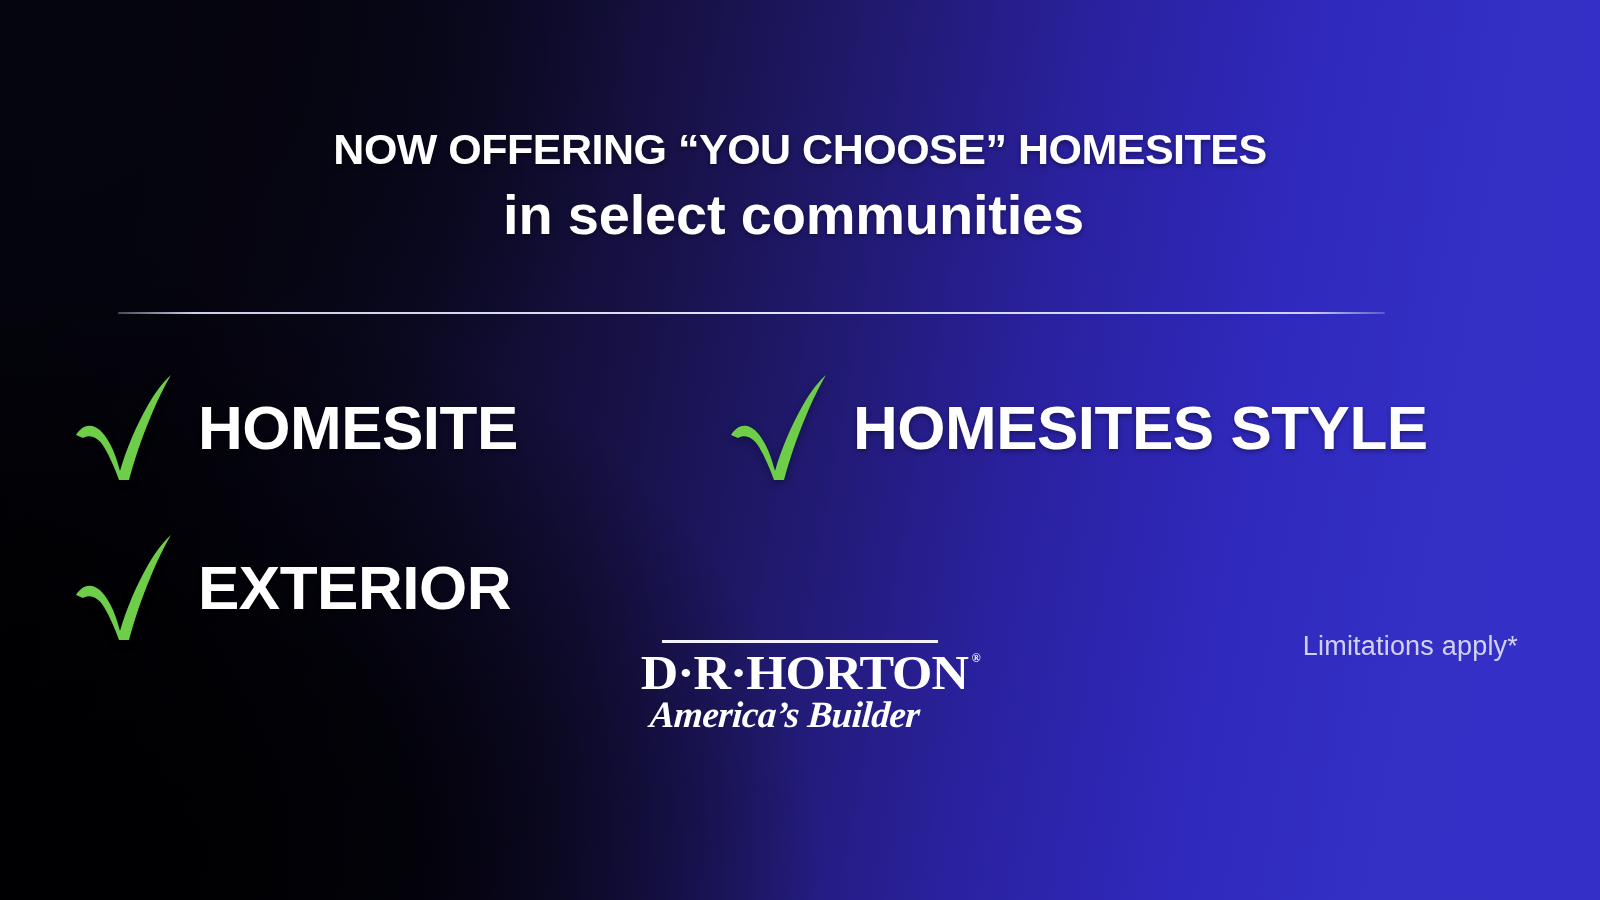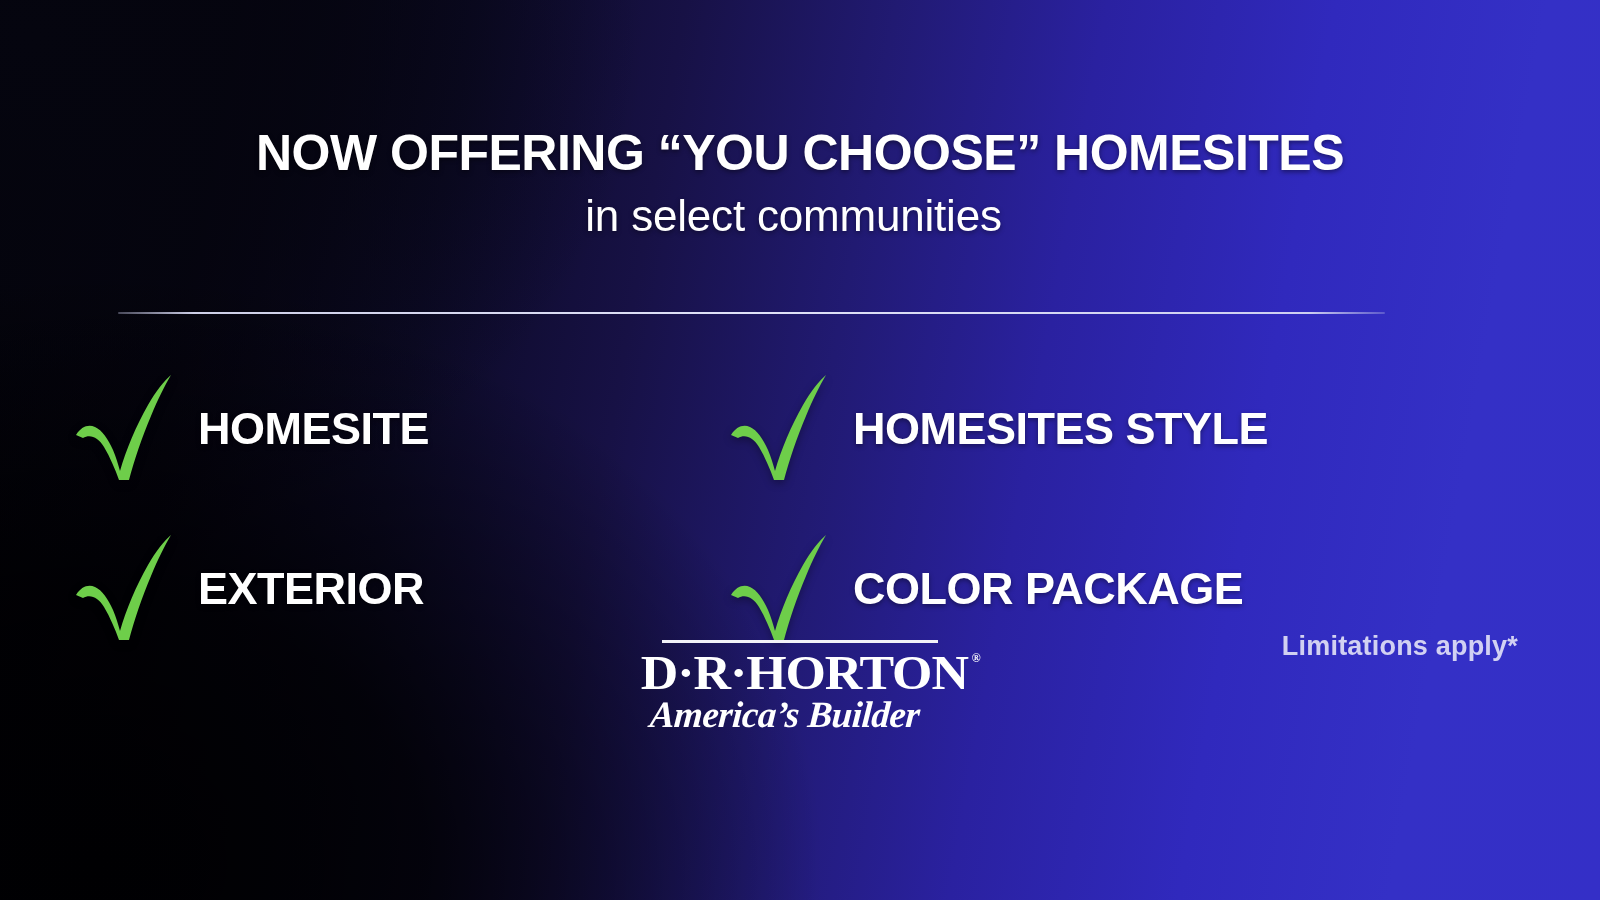--- a/index.html
+++ b/index.html
@@ -37,32 +37,32 @@
     top: 128px;
     left: 0;
     width: 1600px;
     text-align: center;
   }
 
   .headline {
     margin: 0;
     color: #ffffff;
     font-weight: 800;
-    font-size: 50px;
+    font-size: 43px;
     letter-spacing: -0.5px;
     line-height: 1.0;
     white-space: nowrap;
     text-shadow: 0 2px 5px rgba(0,0,0,0.45);
   }
 
   .subhead {
     margin: 16px 13px 0 0;
     color: #ffffff;
-    font-weight: 400;
-    font-size: 44px;
+    font-weight: 700;
+    font-size: 56px;
     letter-spacing: -0.2px;
     line-height: 1.0;
     text-shadow: 0 2px 5px rgba(0,0,0,0.4);
   }
 
   
   .divider {
     position: absolute;
     top: 312px;
     left: 118px;
@@ -99,35 +99,35 @@
     flex: 0 0 auto;
     width: 104px;
     height: 112px;
     display: block;
     filter: drop-shadow(0 3px 4px rgba(0,0,0,0.35));
   }
 
   .feature-label {
     color: #ffffff;
     font-weight: 800;
-    font-size: 45px;
+    font-size: 62px;
     letter-spacing: -0.5px;
     line-height: 1;
     white-space: nowrap;
     text-shadow: 0 2px 5px rgba(0,0,0,0.40);
     text-align: right;
   }
 
   
   .disclaimer {
     position: absolute;
     top: 633px;
     right: 82px;
     color: rgba(255,255,255,0.78);
-    font-weight: 700;
+    font-weight: 400;
     font-size: 27px;
     letter-spacing: 0.2px;
     line-height: 1;
   }
 
   
   .logo {
     position: absolute;
     left: 50%;
     transform: translateX(-50%);
@@ -211,28 +211,20 @@
 
     <div class="feature">
       <svg class="check-icon" viewBox="0 0 104 112" aria-hidden="true">
         <path d="M4 63 C9 55, 16 52, 23 55 C30 58, 36 67, 41 78 C44 85, 46 92, 48 99
                  C54 78, 64 54, 76 33 C84 19, 92 9, 99 3 C93 13, 86 27, 79 44
                  C70 65, 62 89, 57 108 L47 108 C43 97, 38 85, 32 75 C26 65, 18 62, 11 66 Z" fill="#6ECE4A"></path>
       </svg>
       <span class="feature-label">EXTERIOR</span>
     </div>
 
-    <div class="feature">
-      <svg class="check-icon" viewBox="0 0 104 112" aria-hidden="true">
-        <path d="M4 63 C9 55, 16 52, 23 55 C30 58, 36 67, 41 78 C44 85, 46 92, 48 99
-                 C54 78, 64 54, 76 33 C84 19, 92 9, 99 3 C93 13, 86 27, 79 44
-                 C70 65, 62 89, 57 108 L47 108 C43 97, 38 85, 32 75 C26 65, 18 62, 11 66 Z" fill="#6ECE4A"></path>
-      </svg>
-      <span class="feature-label">COLOR PACKAGE</span>
-    </div>
 
   </div>
 
   <div class="disclaimer">Limitations apply*</div>
 
   <div class="logo">
     <div class="logo-rule"></div>
     <div class="logo-wordmark">
       <span>D·R·HORTON</span>
       <span class="logo-reg">®</span>

